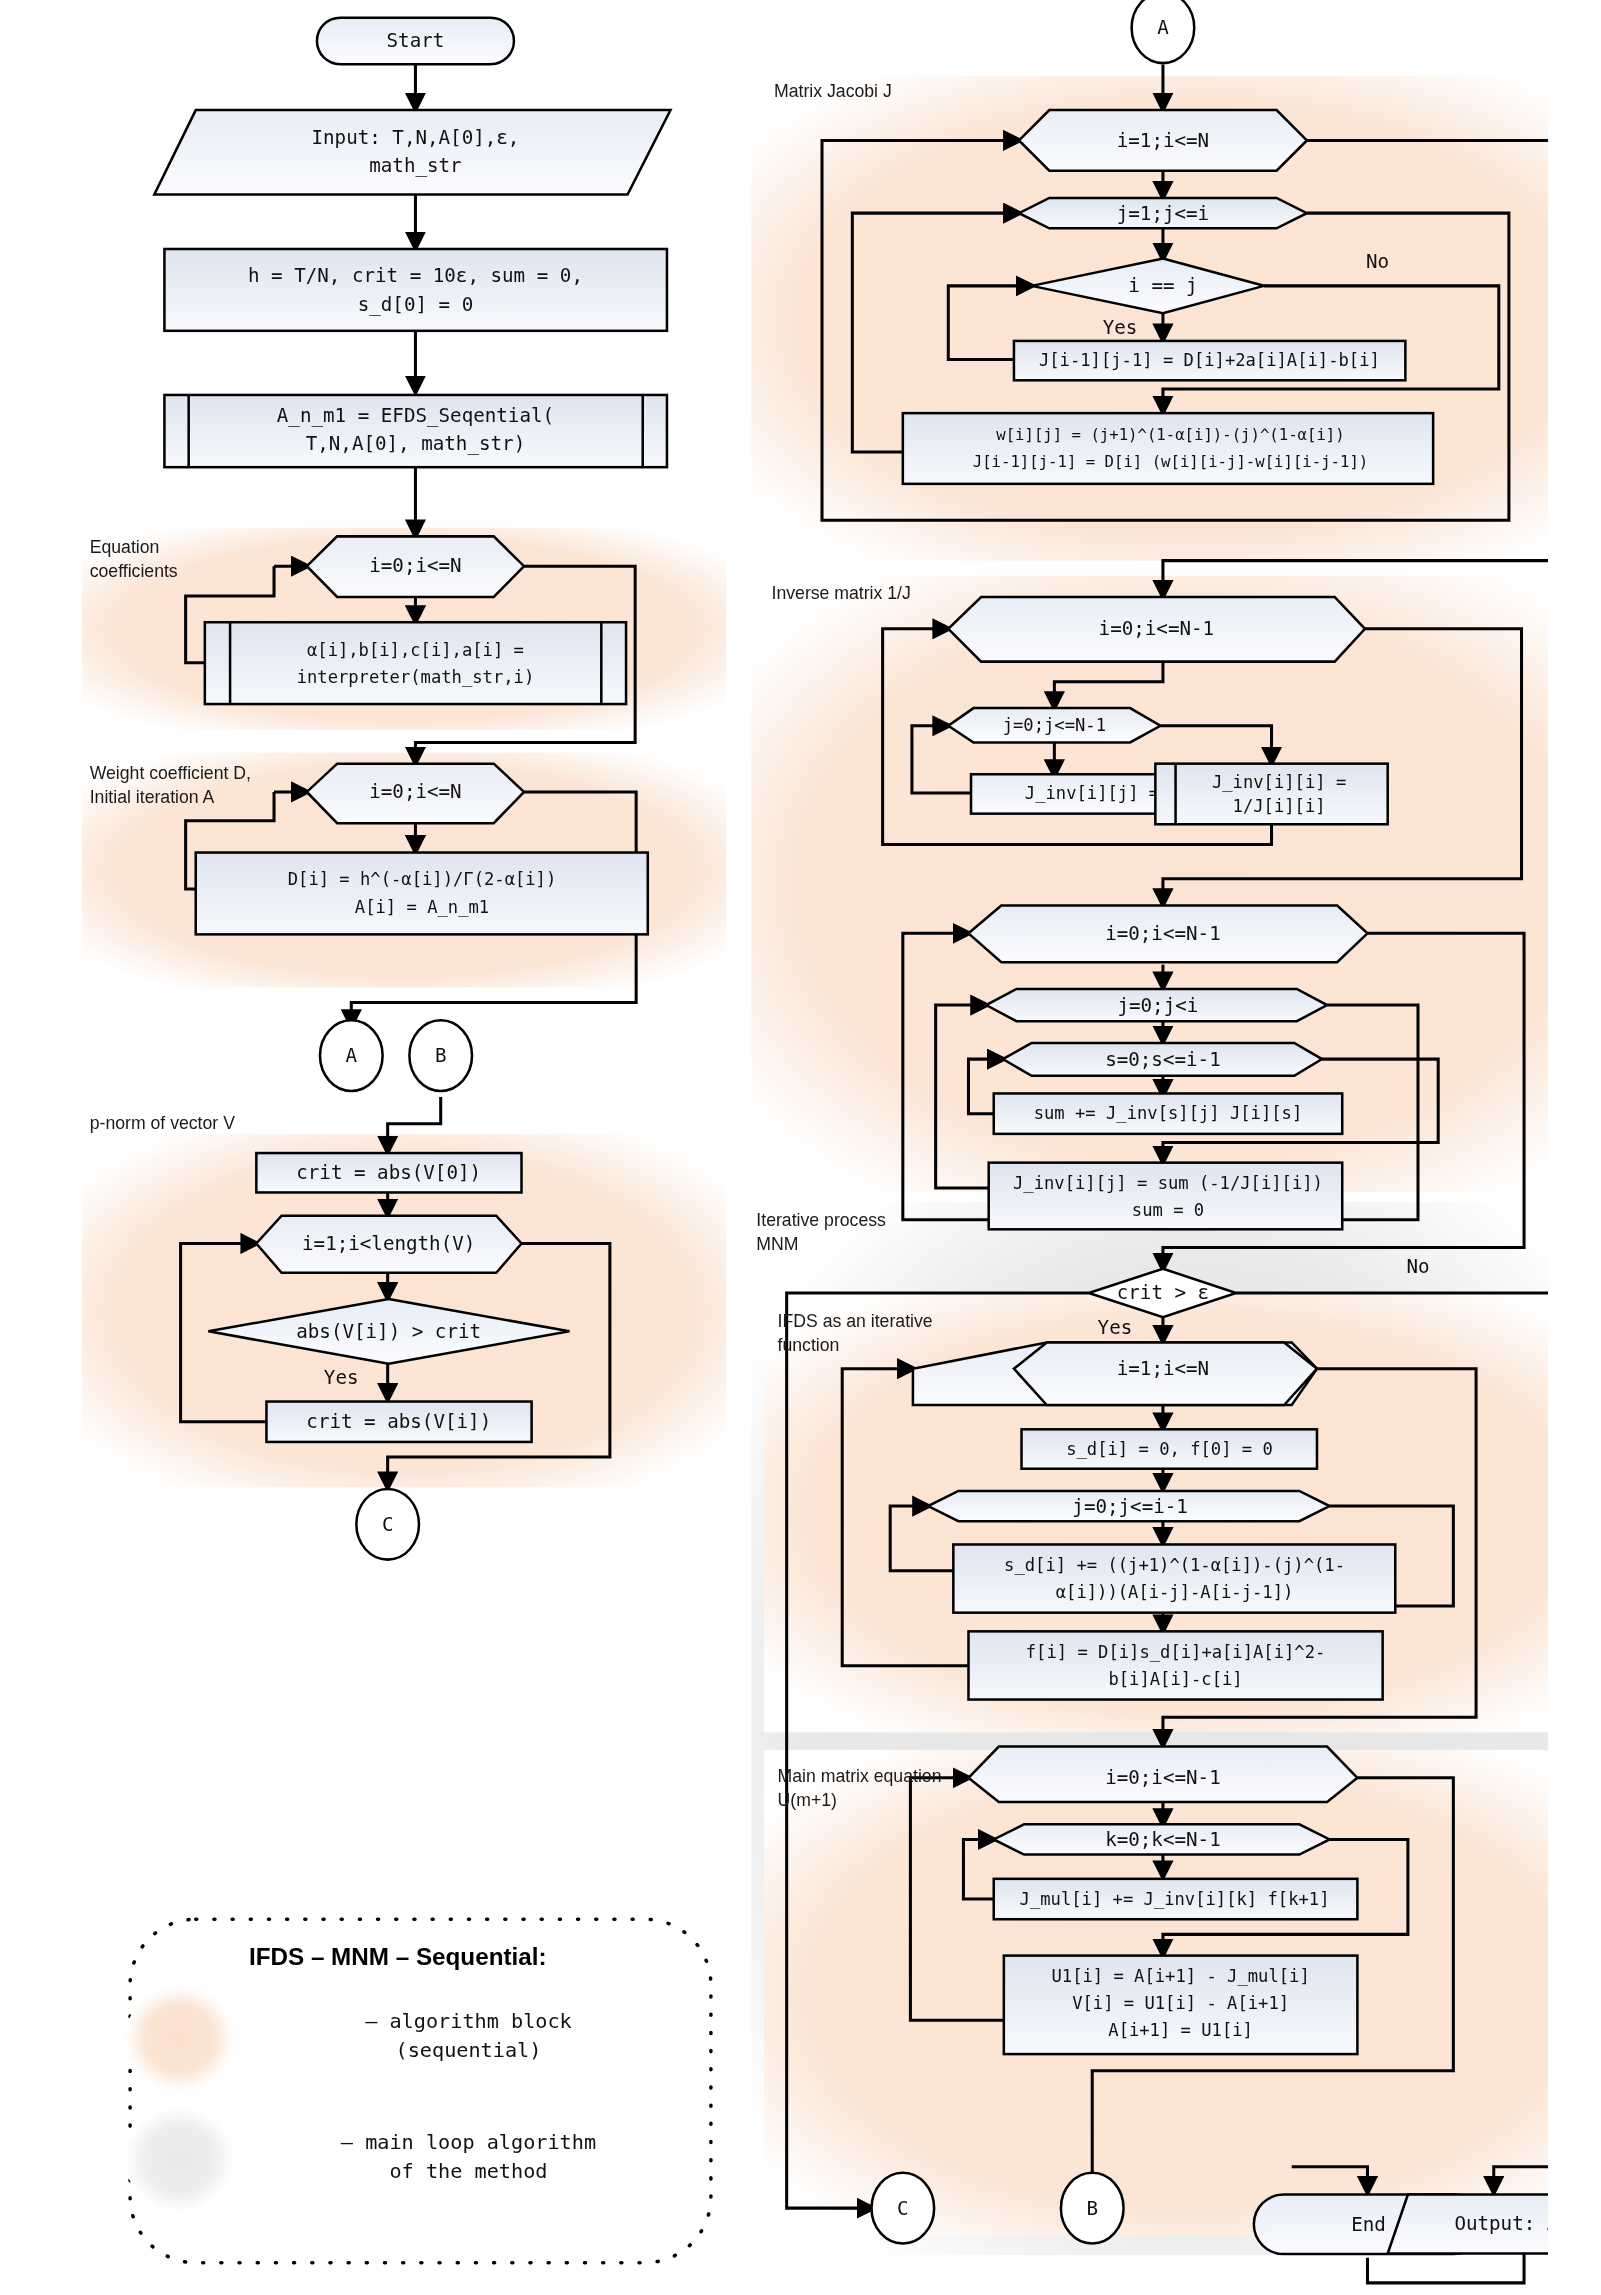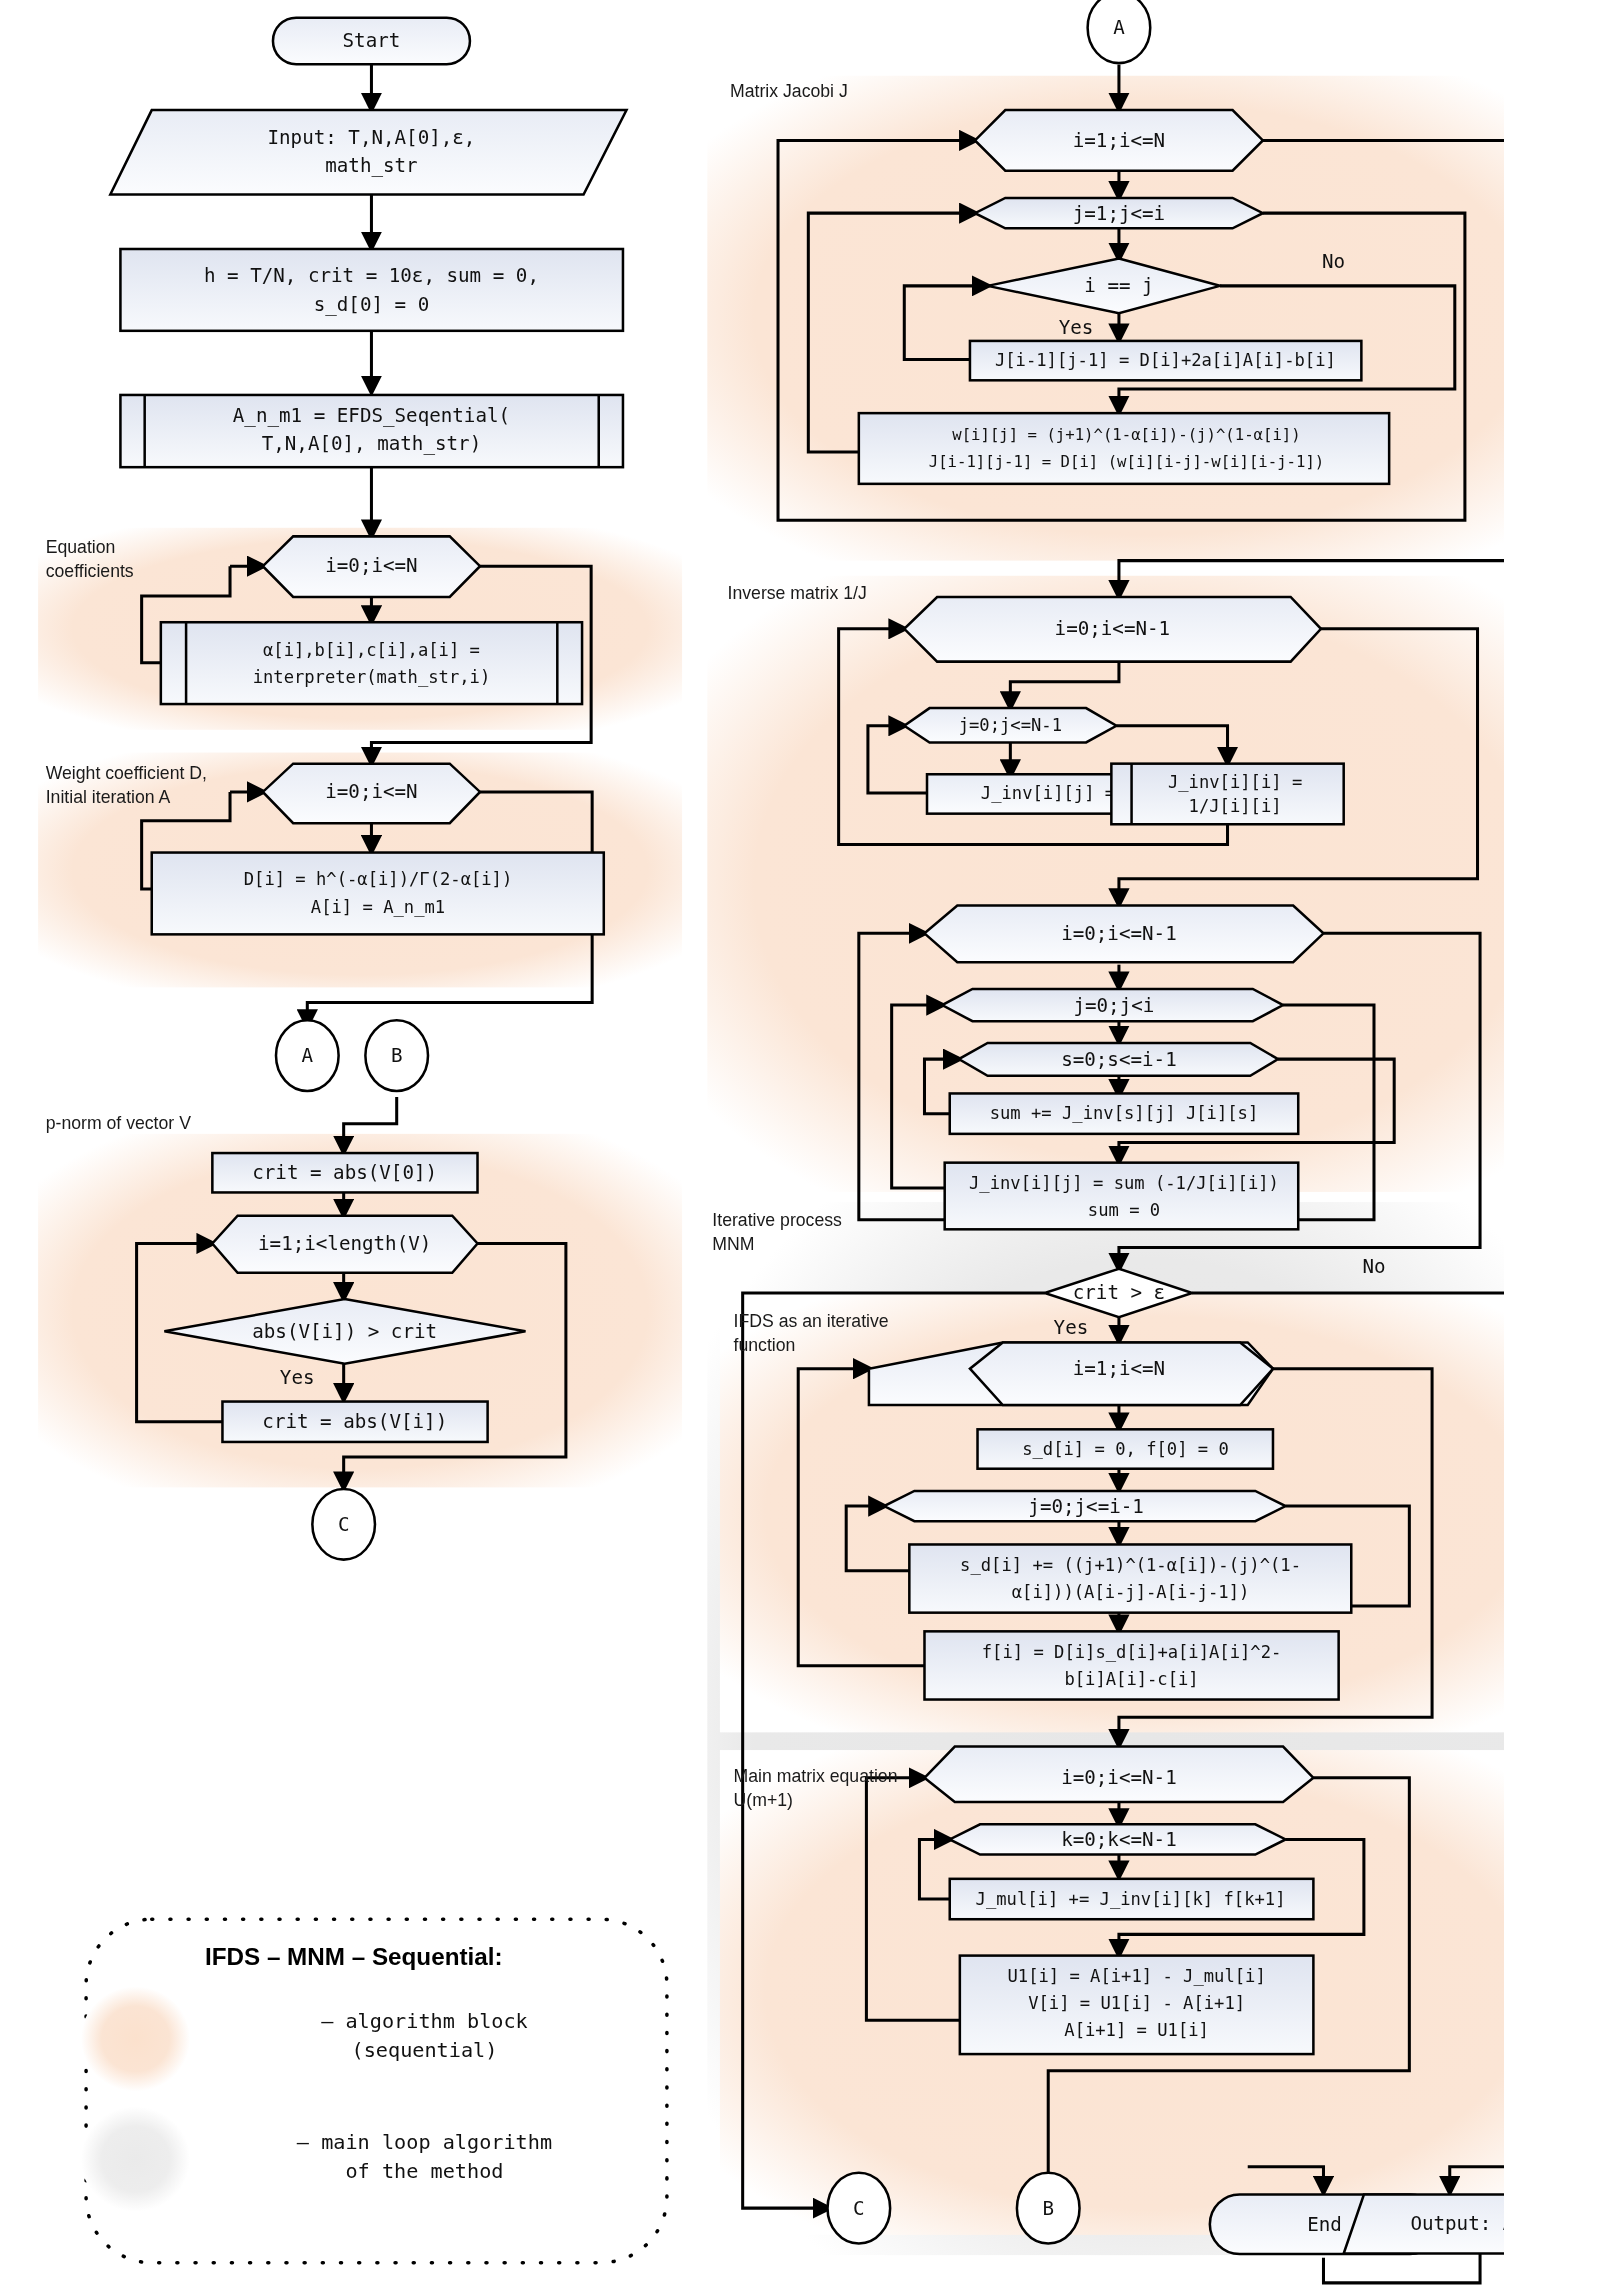--- a/index.html
+++ b/index.html
@@ -1,17 +1,17 @@
 <!DOCTYPE html>
 <html style="font-size:8px"><head>
 <meta charset="utf-8">
 <style>
   html,body{margin:0;padding:0;background:#ffffff;}
   body{font-family:"DejaVu Sans Mono", monospace;}
-  #root{position:relative;width:1504px;height:2295px;background:#fff;overflow:hidden;}
+  #root{position:relative;width:1504px;height:2295px;background:#fff;overflow:hidden;margin-left:44px;}
   svg#canvas{position:absolute;left:0;top:0;width:1602px;height:2295px;}
   text{dominant-baseline:middle;}
   .nodetxt{font-family:"DejaVu Sans Mono","Liberation Mono",monospace;font-size:38px;fill:#111;text-anchor:middle;}
   .nodetxt.sm{font-size:34px;}
   .nodetxt.xs{font-size:31px;}
   .reglbl{font-family:"Liberation Sans","DejaVu Sans",sans-serif;font-size:35px;fill:#1a1a1a;text-anchor:start;}
   .edgelbl{font-family:"DejaVu Sans Mono","Liberation Mono",monospace;font-size:38px;fill:#111;text-anchor:middle;}
   .legend-title{font-family:"Liberation Sans","DejaVu Sans",sans-serif;font-size:48px;font-weight:bold;fill:#000;text-anchor:middle;}
   .legend-txt{font-family:"DejaVu Sans Mono","Liberation Mono",monospace;font-size:40px;fill:#111;text-anchor:middle;}
   .shape{stroke:#000;stroke-width:5;}

